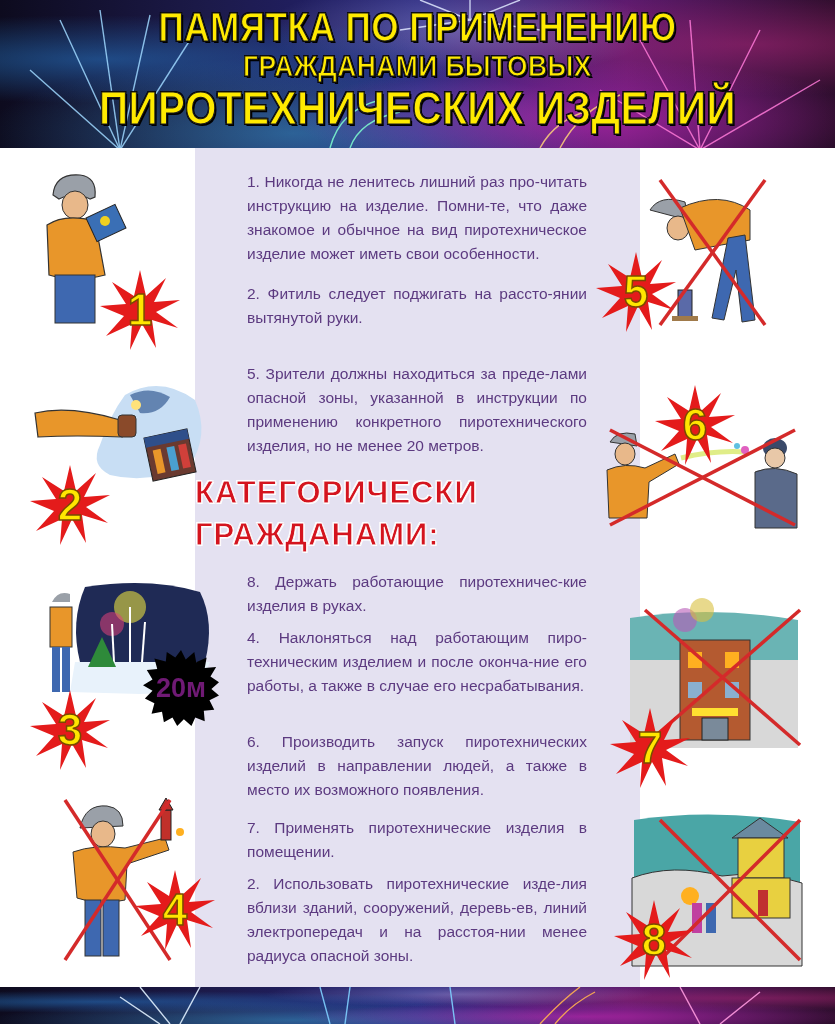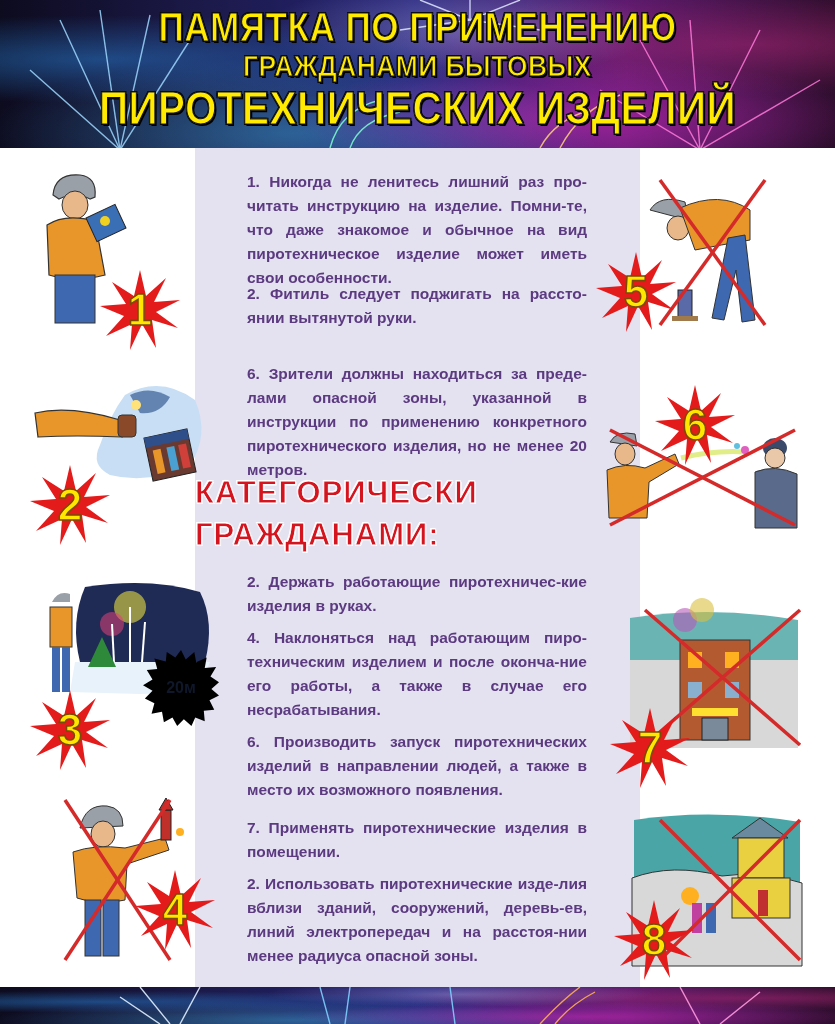--- a/index.html
+++ b/index.html
@@ -33,21 +33,21 @@
     .title-2 { top: 49px; font-size: 30px; line-height: 34px; }
     .title-3 { top: 82px; font-size: 46px; line-height: 52px; }
 
     
     .panel {
       position: absolute; left: 195px; top: 148px; width: 445px; height: 839px;
       background: #e4e1f1;
     }
     .rule {
       position: absolute; left: 247px; width: 340px;
-      color: #5c3a80; font-weight: 700; font-size: 15.5px; line-height: 24px;
+      color: #5c3a80; font-weight: 400; font-size: 15.5px; line-height: 24px;
       text-align: justify;
     }
     .warn {
       position: absolute; left: 195px; width: 445px; text-align: left;
       color: #d4141e; font-weight: 700; font-size: 31px; line-height: 38px;
       -webkit-text-stroke: 0.8px #ffffff;
       text-shadow: 0 0 2px #fff, 1px 1px 0 #fff, -1px -1px 0 #fff;
       letter-spacing: 1px;
     }
 
@@ -62,21 +62,21 @@
       display: flex; align-items: center; justify-content: center;
       font-weight: 700; font-size: 44px; color: #ffe600;
       -webkit-text-stroke: 1.5px #7a4a00;
       font-family: "Liberation Sans", "DejaVu Sans", sans-serif;
     }
     .dist-badge {
       position: absolute; left: 143px; top: 650px; width: 76px; height: 76px;
     }
     .dist-badge .txt {
       position: absolute; inset: 0; display: flex; align-items: center; justify-content: center;
-      color: #0f172a; font-weight: 700; font-size: 16px;
+      color: #701a75; font-weight: 700; font-size: 27px;
     }
     .cross { position: absolute; pointer-events: none; }
     .cross svg { width: 100%; height: 100%; }
   </style>
 </head>
 <body>
 
 <div class="fw-band header-band">
   <svg viewBox="0 0 835 148">
     <g stroke-width="1.4" fill="none" opacity="0.85">
@@ -113,26 +113,26 @@
   </svg>
 </div>
 <div class="title title-1">ПАМЯТКА ПО ПРИМЕНЕНИЮ</div>
 <div class="title title-2">ГРАЖДАНАМИ БЫТОВЫХ</div>
 <div class="title title-3">ПИРОТЕХНИЧЕСКИХ ИЗДЕЛИЙ</div>
 
 <div class="panel"></div>
 
 <div class="rule" style="top:170px;">1. Никогда не ленитесь лишний раз про-читать инструкцию на изделие. Помни-те, что даже знакомое и обычное на вид пиротехническое изделие может иметь свои особенности.</div>
 <div class="rule" style="top:282px;">2. Фитиль следует поджигать на рассто-янии вытянутой руки.</div>
-<div class="rule" style="top:362px;">6. Зрители должны находиться за преде-лами опасной зоны, указанной в инструкции по применению конкретного пиротехнического изделия, но не менее 20 метров.</div>
+<div class="rule" style="top:362px;">5. Зрители должны находиться за преде-лами опасной зоны, указанной в инструкции по применению конкретного пиротехнического изделия, но не менее 20 метров.</div>
 
 <div class="warn" style="top:474px;">КАТЕГОРИЧЕСКИ</div>
 <div class="warn" style="top:516px;">ГРАЖДАНАМИ:</div>
 
-<div class="rule" style="top:570px;">2. Держать работающие пиротехничес-кие изделия в руках.</div>
+<div class="rule" style="top:570px;">8. Держать работающие пиротехничес-кие изделия в руках.</div>
 <div class="rule" style="top:626px;">4. Наклоняться над работающим пиро-техническим изделием и после оконча-ние его работы, а также в случае его несрабатывания.</div>
 <div class="rule" style="top:730px;">6. Производить запуск пиротехнических изделий в направлении людей, а также в место их возможного появления.</div>
 <div class="rule" style="top:816px;">7. Применять пиротехнические изделия в помещении.</div>
 <div class="rule" style="top:872px;">2. Использовать пиротехнические изде-лия вблизи зданий, сооружений, деревь-ев, линий электропередач и на расстоя-нии менее радиуса опасной зоны.</div>
 
 <svg width="0" height="0" style="position:absolute">
   <defs>
     <polygon id="burst-shape" points="40,0 46,26 66,8 54,32 80,30 56,42 78,58 52,50 56,78 42,54 30,80 32,54 6,66 24,46 0,36 26,34 12,12 34,26"></polygon>
   </defs>
 </svg>

